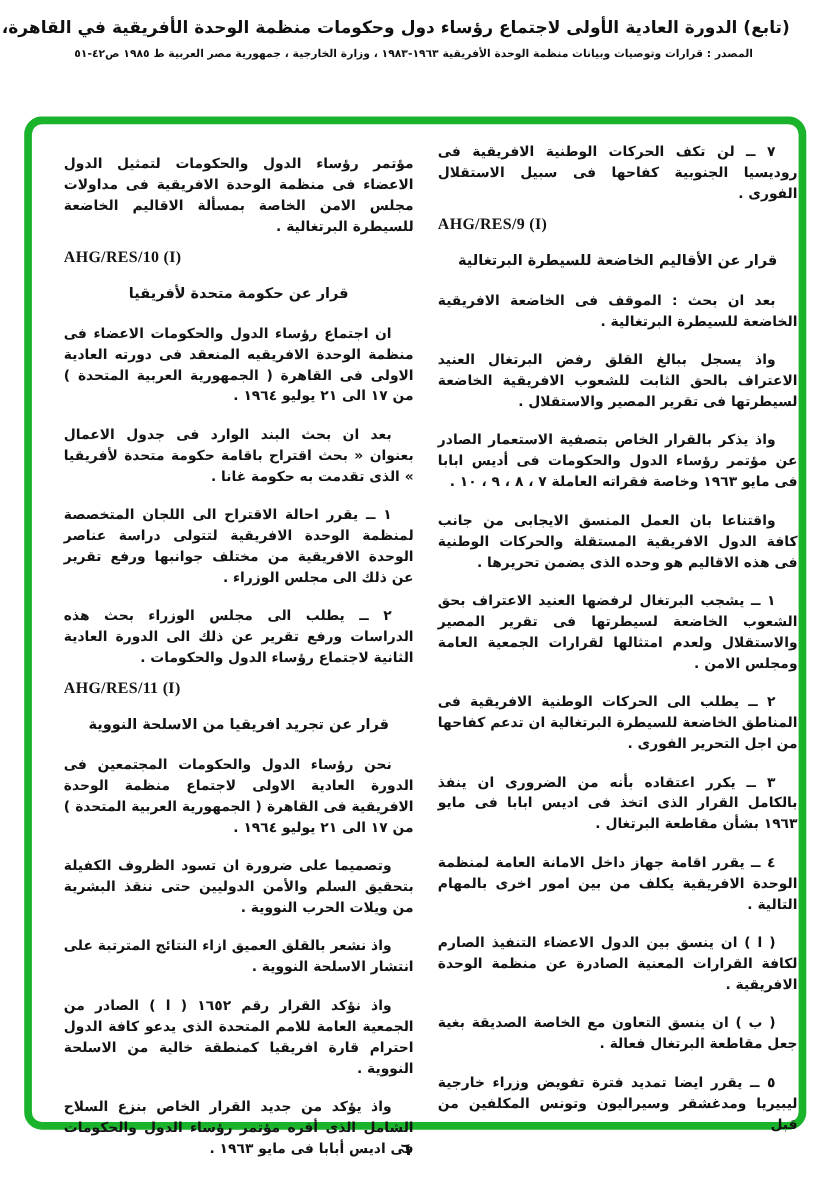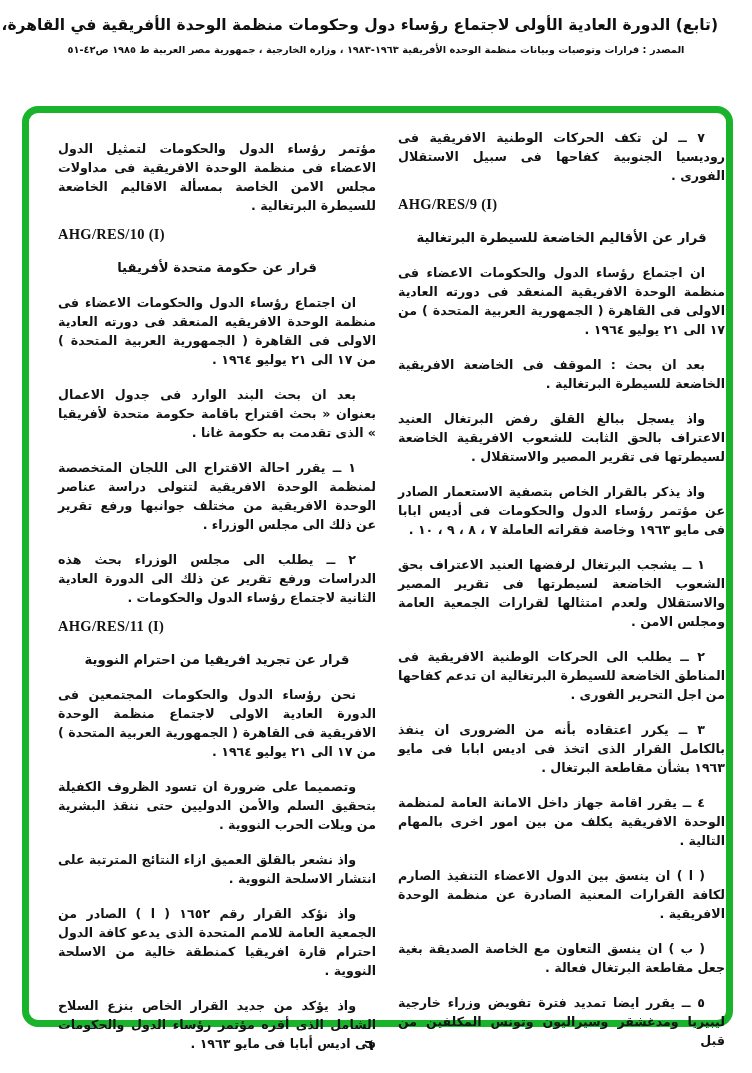--- a/index.html
+++ b/index.html
@@ -47,42 +47,42 @@
     <div class="h1">(تابع)  الدورة العادية الأولى لاجتماع رؤساء دول وحكومات منظمة الوحدة الأفريقية في القاهرة، ١٧-٢١ يوليه ١٩٦٤</div>
     <div class="h2">المصدر : قرارات وتوصيات وبيانات منظمة الوحدة الأفريقية ١٩٦٣-١٩٨٣ ، وزارة الخارجية ، جمهورية مصر العربية ط ١٩٨٥ ص٤٢-٥١</div>
   </div>
 
   <div class="frame" style="border-color: rgb(26, 179, 44);"></div>
 
   <div class="col" id="col-right">
       <div class="p">٧ ــ لن تكف الحركات الوطنية الافريقية فى روديسيا الجنوبية كفاحها فى سبيل الاستقلال الفورى .</div>
       <div class="code">AHG/RES/9 (I)</div>
       <div class="heading">قرار عن الأقاليم الخاضعة للسيطرة البرتغالية</div>
-      <div class="p">ان اجتماع رؤساء الدول والحكومات الاعضاء فى منظمة الوحدة الافريقية المنعقد فى دورته العادية الاولى فى القاهرة ( الجمهورية العربية المتحدة ) من ١٧ الى ٢١ يوليو ١٩٦٤ .</div>
       <div class="p">بعد ان بحث : الموقف فى الخاضعة الافريقية الخاضعة للسيطرة البرتغالية .</div>
       <div class="p">واذ يسجل ببالغ القلق رفض البرتغال العنيد الاعتراف بالحق الثابت للشعوب الافريقية الخاضعة لسيطرتها فى تقرير المصير والاستقلال .</div>
       <div class="p">واذ يذكر بالقرار الخاص بتصفية الاستعمار الصادر عن مؤتمر رؤساء الدول والحكومات فى أديس ابابا فى مايو ١٩٦٣ وخاصة فقراته العاملة ٧ ، ٨ ، ٩ ، ١٠ .</div>
+      <div class="p">واقتناعا بان العمل المنسق الايجابى من جانب كافة الدول الافريقية المستقلة والحركات الوطنية فى هذه الاقاليم هو وحده الذى يضمن تحريرها .</div>
       <div class="p">١ ــ يشجب البرتغال لرفضها العنيد الاعتراف بحق الشعوب الخاضعة لسيطرتها فى تقرير المصير والاستقلال ولعدم امتثالها لقرارات الجمعية العامة ومجلس الامن .</div>
       <div class="p">٢ ــ يطلب الى الحركات الوطنية الافريقية فى المناطق الخاضعة للسيطرة البرتغالية ان تدعم كفاحها من اجل التحرير الفورى .</div>
       <div class="p">٣ ــ يكرر اعتقاده بأنه من الضرورى ان ينفذ بالكامل القرار الذى اتخذ فى اديس ابابا فى مايو ١٩٦٣ بشأن مقاطعة البرتغال .</div>
       <div class="p">٤ ــ يقرر اقامة جهاز داخل الامانة العامة لمنظمة الوحدة الافريقية يكلف من بين امور اخرى بالمهام التالية .</div>
       <div class="p">( ا ) ان ينسق بين الدول الاعضاء التنفيذ الصارم لكافة القرارات المعنية الصادرة عن منظمة الوحدة الافريقية .</div>
       <div class="p">( ب ) ان ينسق التعاون مع الخاصة الصديقة بغية جعل مقاطعة البرتغال فعالة .</div>
       <div class="p">٥ ــ يقرر ايضا تمديد فترة تفويض وزراء خارجية ليبيريا ومدغشقر وسيراليون وتونس المكلفين من قبل</div>
     </div>
   <div class="col" id="col-left">
       <div class="p noindent">مؤتمر رؤساء الدول والحكومات لتمثيل الدول الاعضاء فى منظمة الوحدة الافريقية فى مداولات مجلس الامن الخاصة بمسألة الاقاليم الخاضعة للسيطرة البرتغالية .</div>
       <div class="code">AHG/RES/10 (I)</div>
       <div class="heading">قرار عن حكومة متحدة لأفريقيا</div>
       <div class="p">ان اجتماع رؤساء الدول والحكومات الاعضاء فى منظمة الوحدة الافريقيه المنعقد فى دورته العادية الاولى فى القاهرة ( الجمهورية العربية المتحدة ) من ١٧ الى ٢١ يوليو ١٩٦٤ .</div>
       <div class="p">بعد ان بحث البند الوارد فى جدول الاعمال بعنوان « بحث اقتراح باقامة حكومة متحدة لأفريقيا » الذى تقدمت به حكومة غانا .</div>
       <div class="p">١ ــ يقرر احالة الاقتراح الى اللجان المتخصصة لمنظمة الوحدة الافريقية لتتولى دراسة عناصر الوحدة الافريقية من مختلف جوانبها ورفع تقرير عن ذلك الى مجلس الوزراء .</div>
       <div class="p">٢ ــ يطلب الى مجلس الوزراء بحث هذه الدراسات ورفع تقرير عن ذلك الى الدورة العادية الثانية لاجتماع رؤساء الدول والحكومات .</div>
       <div class="code">AHG/RES/11 (I)</div>
-      <div class="heading">قرار عن تجريد افريقيا من احترام النووية</div>
+      <div class="heading">قرار عن تجريد افريقيا من الاسلحة النووية</div>
       <div class="p">نحن رؤساء الدول والحكومات المجتمعين فى الدورة العادية الاولى لاجتماع منظمة الوحدة الافريقية فى القاهرة ( الجمهورية العربية المتحدة ) من ١٧ الى ٢١ يوليو ١٩٦٤ .</div>
       <div class="p">وتصميما على ضرورة ان تسود الظروف الكفيلة بتحقيق السلم والأمن الدوليين حتى ننقذ البشرية من ويلات الحرب النووية .</div>
       <div class="p">واذ نشعر بالقلق العميق ازاء النتائج المترتبة على انتشار الاسلحة النووية .</div>
       <div class="p">واذ نؤكد القرار رقم ١٦٥٢ ( ا ) الصادر من الجمعية العامة للامم المتحدة الذى يدعو كافة الدول احترام قارة افريقيا كمنطقة خالية من الاسلحة النووية .</div>
       <div class="p">واذ يؤكد من جديد القرار الخاص بنزع السلاح الشامل الذى أقره مؤتمر رؤساء الدول والحكومات فى اديس أبابا فى مايو ١٩٦٣ .</div>
     </div>
 
   <div class="page-number">٦</div>
 
 </div>

